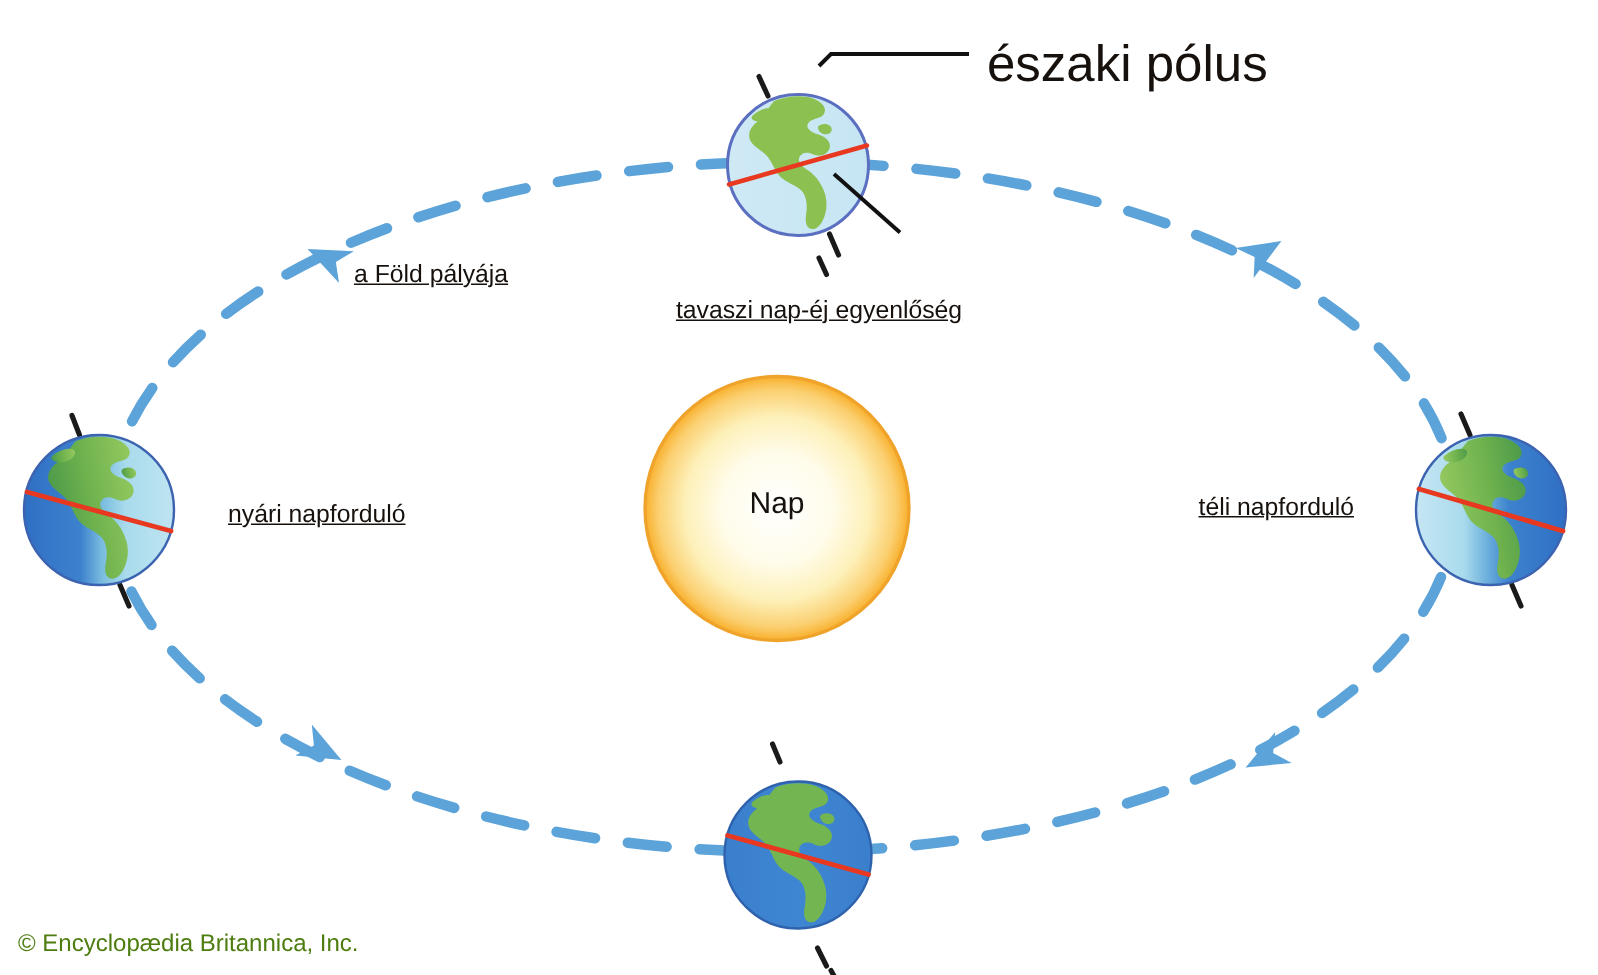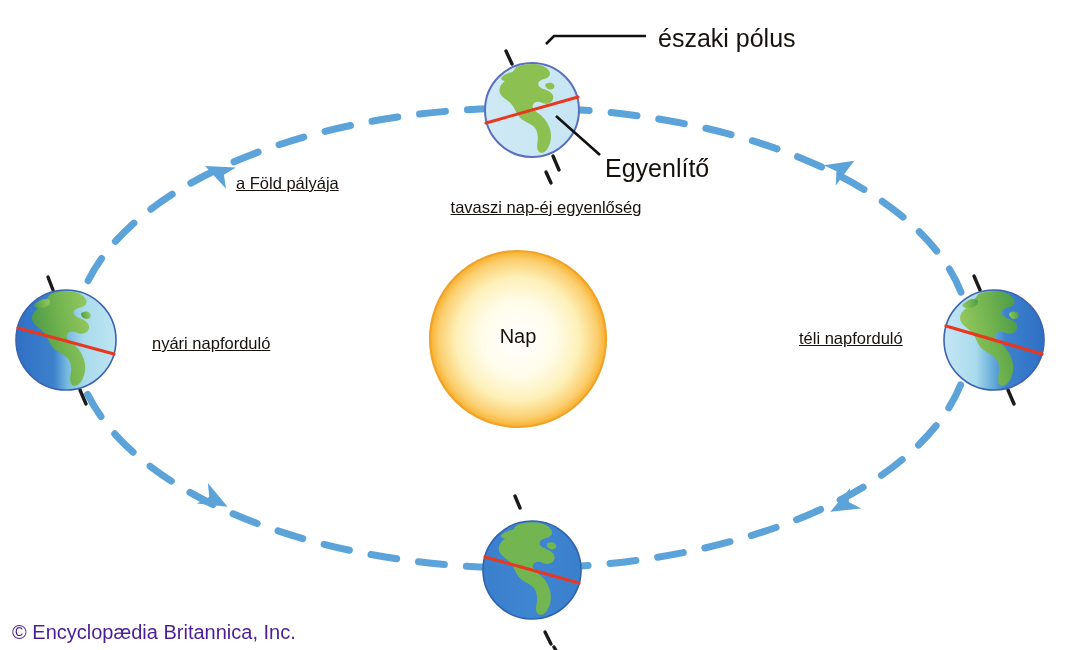--- a/index.html
+++ b/index.html
@@ -24,23 +24,23 @@
     width: 1065px;
     height: 650px;
   }
   .lbl {
     position: absolute;
     color: #17110d;
     white-space: nowrap;
     font-family: "Liberation Sans", sans-serif;
   }
   .lbl-small   { font-size: 16.5px; text-decoration: underline; }
-  .lbl-big     { font-size: 25px; }
+  .lbl-big     { font-size: 34px; }
   .lbl-sun     { font-size: 20px; }
-  .lbl-credit  { font-size: 20px; color: #4c1d95; }
+  .lbl-credit  { font-size: 16px; color: #4d7c0f; }
   .ctr { transform: translateX(-50%); }
 </style>
 </head>
 <body>
 
 <div id="stage">
 
   <svg id="diagram-svg" viewBox="0 0 1065 650">
     <defs>
 
@@ -206,21 +206,20 @@
       <circle cx="0" cy="0" r="49" fill="url(#oceanMedium)" stroke="#2f62ad" stroke-width="1.6"></circle>
       <g clip-path="url(#globeClipD)">
         <use href="#americas" x="-49" y="-49" width="98" height="98" fill="url(#landMedium)" transform="rotate(-10) scale(1.02)"></use>
       </g>
       <line x1="-47" y1="-13" x2="47" y2="13" stroke="#e8381f" stroke-width="3.2" stroke-linecap="round"></line>
     </g>
   </svg>
 
   <div class="lbl lbl-big" style="left:658px; top:24px;">északi pólus</div>
 
-  <div class="lbl lbl-big" style="left:605px; top:154px;">Egyenlítő</div>
 
   <div class="lbl lbl-small ctr" style="left:546px; top:198px;text-align:center;">tavaszi nap-éj egyenlőség</div>
 
   <div class="lbl lbl-small" style="left:152px; top:334px;">nyári napforduló</div>
 
   <div class="lbl lbl-small" style="left:799px; top:329px;">téli napforduló</div>
 
 
   <div class="lbl lbl-small" style="left:236px; top:174px;">a Föld pályája</div>
 

